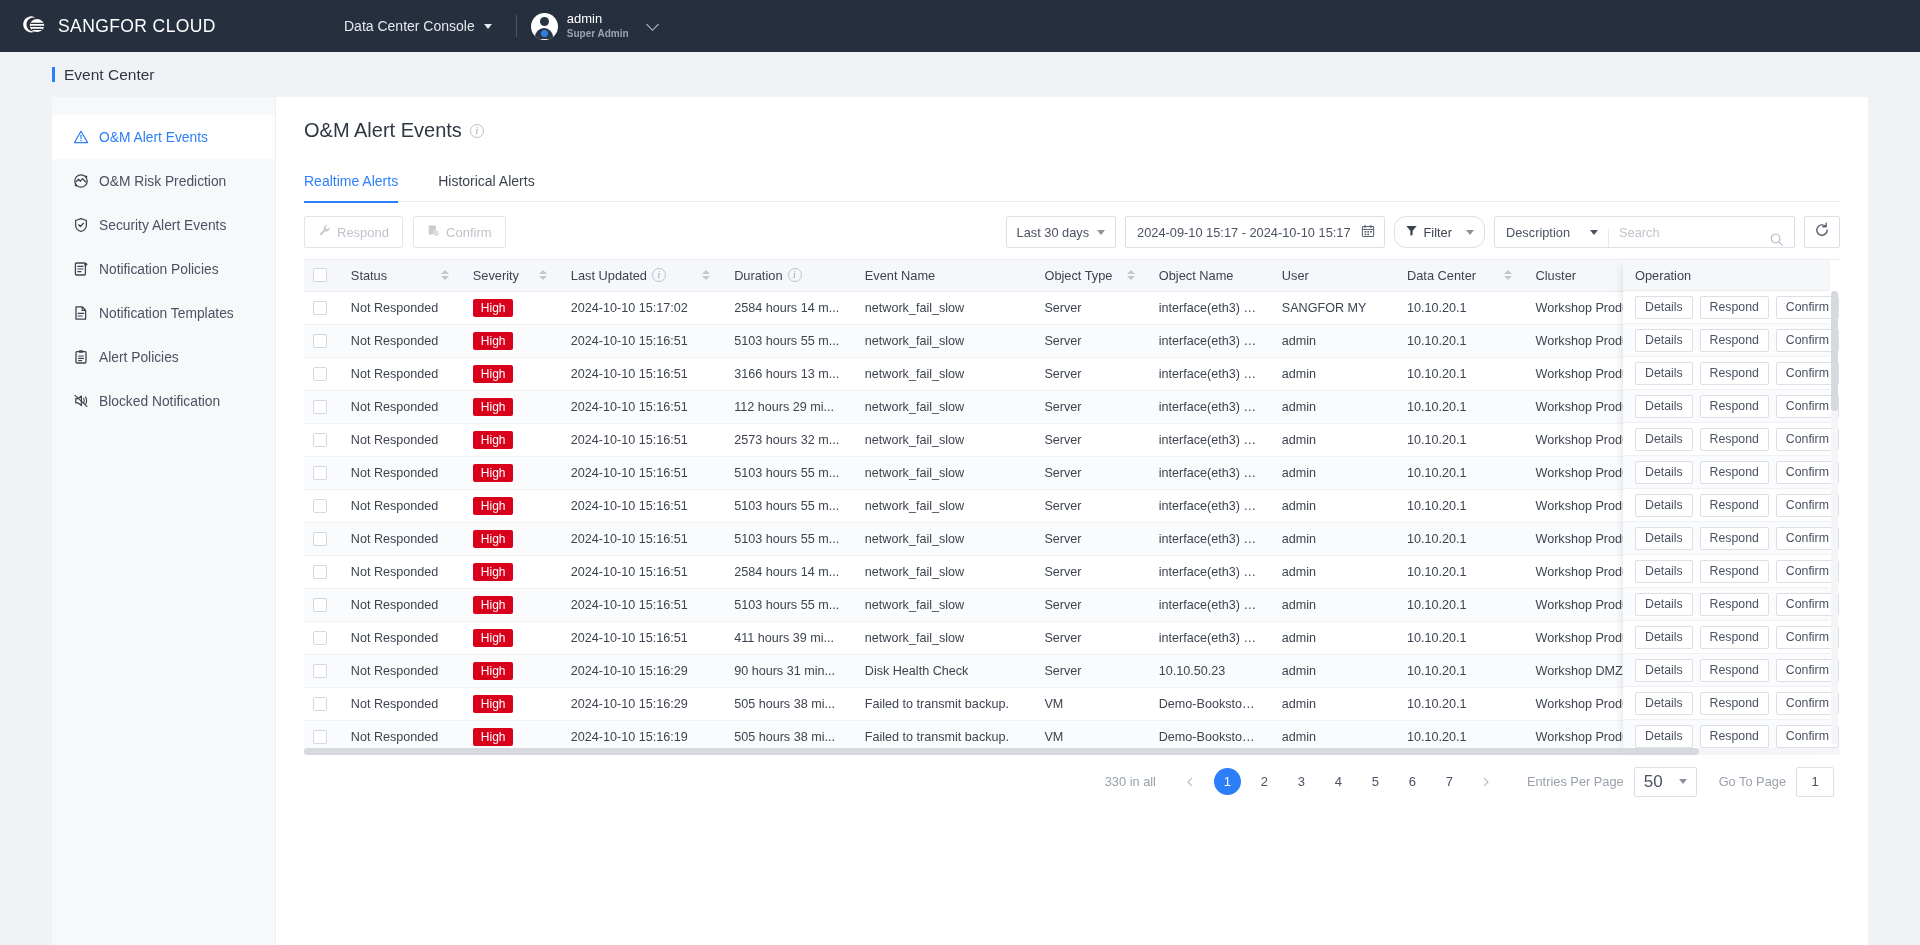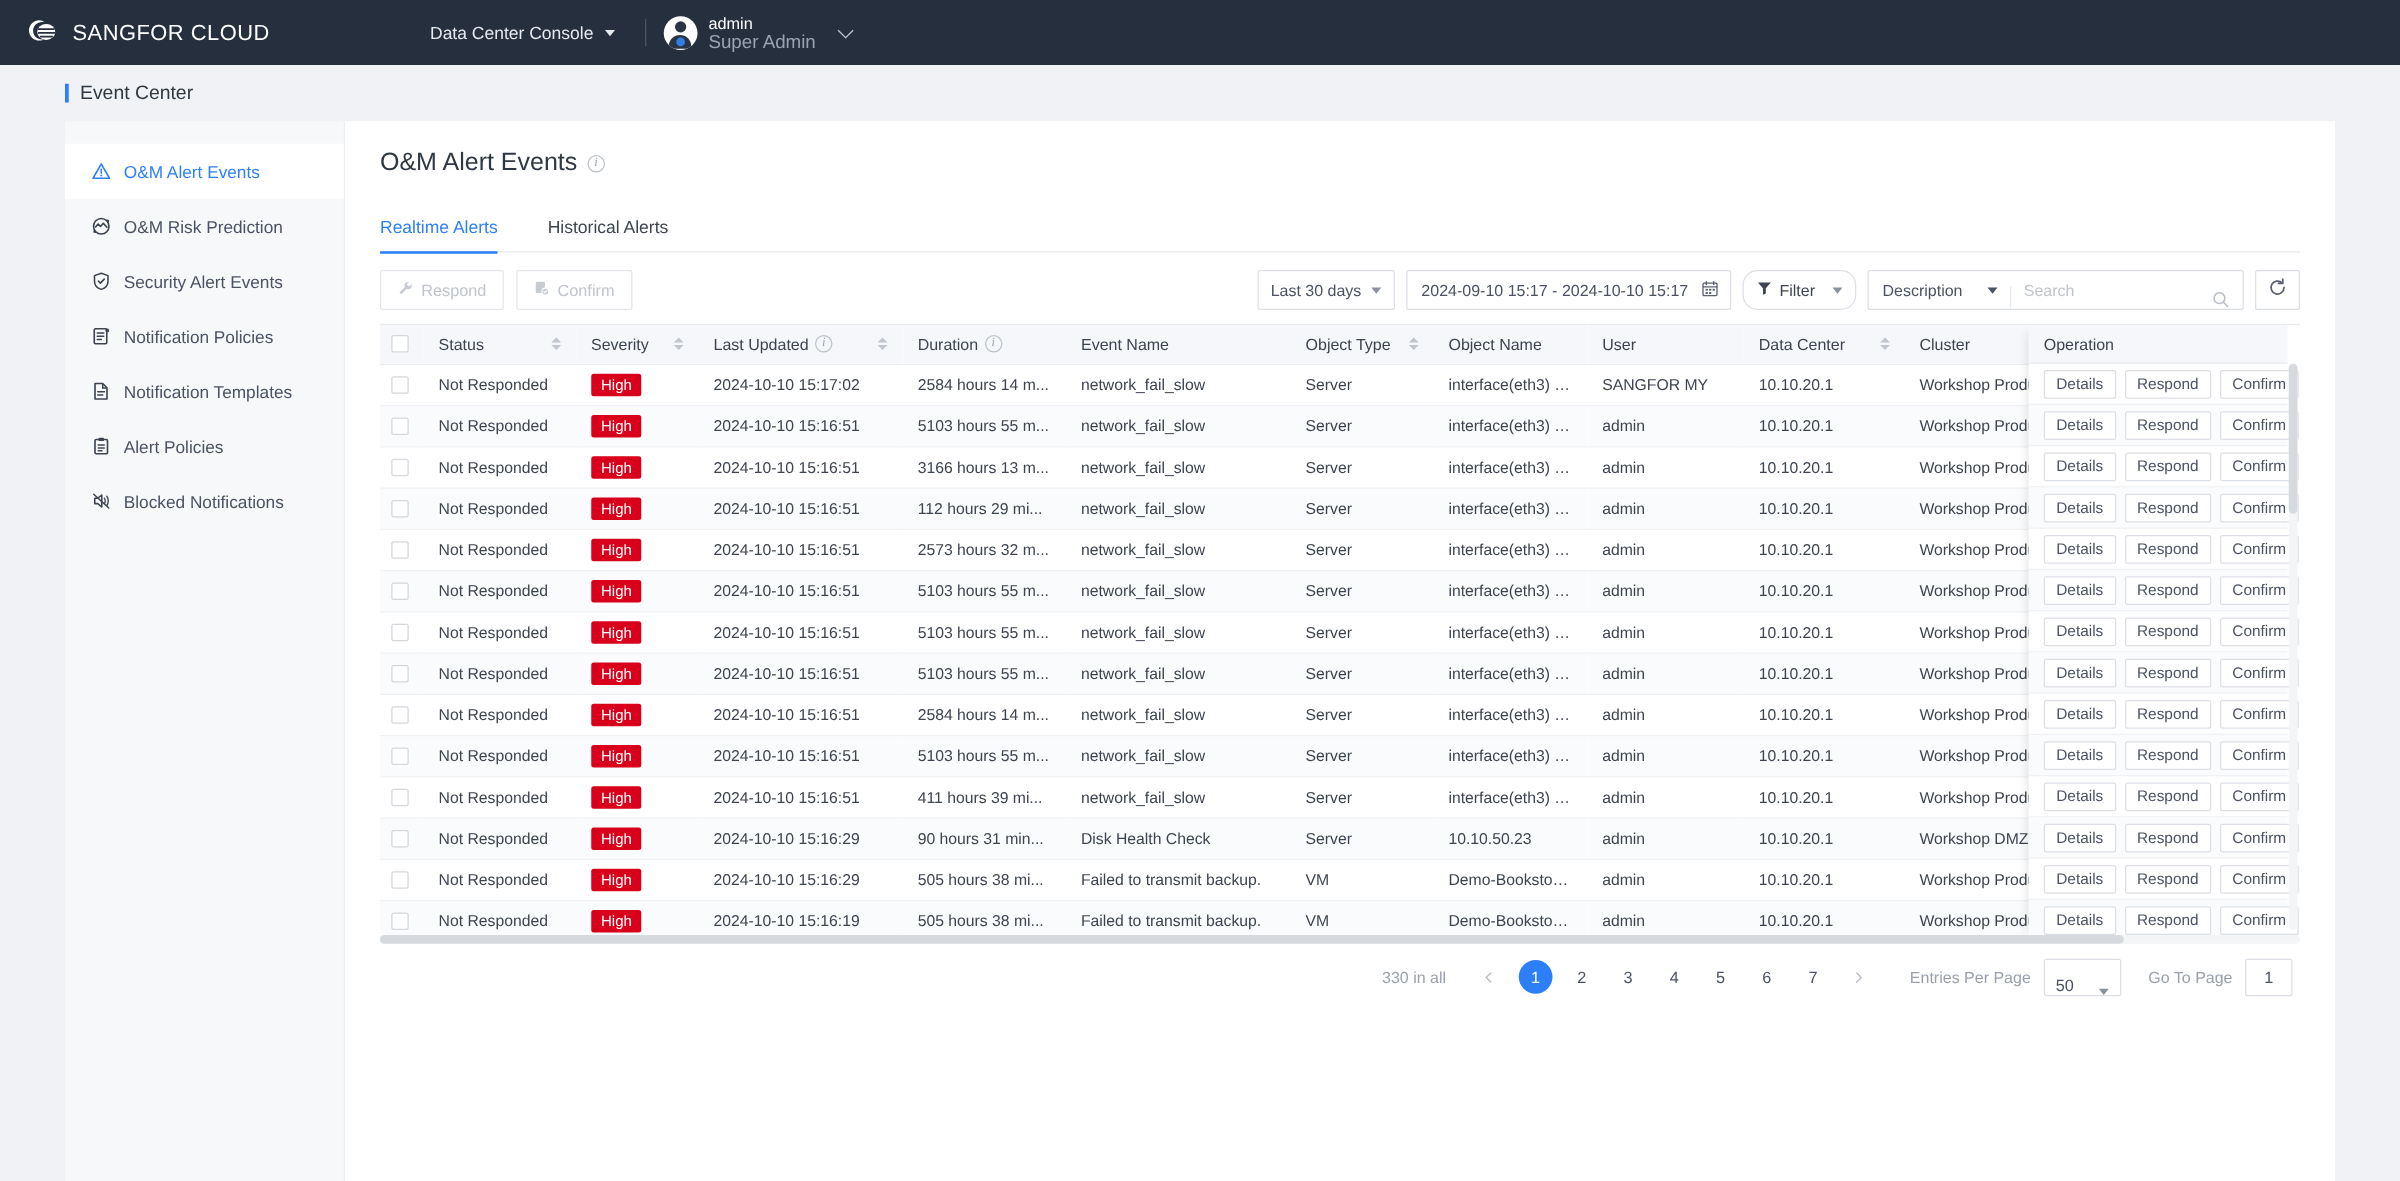--- a/index.html
+++ b/index.html
@@ -73,21 +73,21 @@
   }
   .avatar::after {
     content: ""; position: absolute; width: 18px; height: 11px;
     border-radius: 9px 9px 0 0; background: #2b3445; left: 4.5px; top: 15px;
   }
   .avatar .badge {
     position: absolute; width: 7px; height: 7px; border-radius: 50%;
     background: #2f7fe0; left: 10px; top: 17px; z-index: 3;
   }
   .uname { font-size: 13px; color: #fff; line-height: 14px; }
-  .urole { font-size: 15px; color: #9aa3b0; line-height: 14px; margin-top: 1px; }
+  .urole { font-size: 10px; color: #9aa3b0; line-height: 14px; margin-top: 1px; font-weight: bold; }
   .caret-d {
     width: 0; height: 0;
     border-left: 4.5px solid transparent; border-right: 4.5px solid transparent;
     border-top: 5px solid currentColor;
   }
   .chev-d {
     width: 9px; height: 9px;
     border-right: 1.7px solid #c3c9d3; border-bottom: 1.7px solid #c3c9d3;
     transform: rotate(45deg); margin-left: 10px; margin-top: -4px;
   }
@@ -277,22 +277,22 @@
   .pg {
     min-width: 27px; height: 27px; border-radius: 50%;
     display: flex; align-items: center; justify-content: center;
     color: #4a5263; cursor: pointer; margin: 0 5px; font-size: 13px;
   }
   .pg.cur { background: #2d7ff9; color: #fff; }
   .pg.arrow { color: #b9bec6; }
   .epp-lbl { color: #9aa1ad; margin-left: 22px; margin-right: 10px; }
   .epp {
     height: 30px; min-width: 62px; border: 1px solid #dcdfe6; background: #fff;
-    border-radius: 2px; display: flex; align-items: flex-end; justify-content: space-between;
-    padding: 0 9px; cursor: pointer; color: #4a5263; font-size: 13px;
+    border-radius: 2px; display: flex; align-items: center; justify-content: space-between;
+    padding: 0 9px; cursor: pointer; color: #4a5263; font-size: 17px;
   }
   .gtp-lbl { color: #9aa1ad; margin-left: 22px; margin-right: 10px; }
   .gtp {
     height: 30px; width: 38px; border: 1px solid #dcdfe6; background: #fff;
     border-radius: 2px; text-align: center; font-size: 13px; color: #4a5263;
     outline: none; font-family: "Liberation Sans", sans-serif;
   }
 </style>
 </head>
 <body>
@@ -405,21 +405,21 @@
       </div>
 
       <div class="sitem">
         <span class="ico">
           <svg width="16" height="16" viewBox="0 0 16 16">
               <path d="M8.4 3 5.2 5.6H2.8v4.3h2.4L8.4 12.6z" fill="none" stroke="#3d4450" stroke-width="1.25" stroke-linejoin="round"></path>
               <path d="M10.5 5.6c.9.9.9 3.3 0 4.2M12.4 4c1.6 1.7 1.6 5.6 0 7.4" fill="none" stroke="#3d4450" stroke-width="1.1" stroke-linecap="round"></path>
               <path d="M2 2.4 14 13.4" stroke="#3d4450" stroke-width="1.2" stroke-linecap="round"></path>
             </svg>
         </span>
-        <span>Blocked Notifications</span>
+        <span>Blocked Notification</span>
       </div>
 
     </div>
   </div>
 
   <div id="content">
     <div id="contentinner">
 
       <div class="page-h">
         <span>O&amp;M Alert Events</span>

